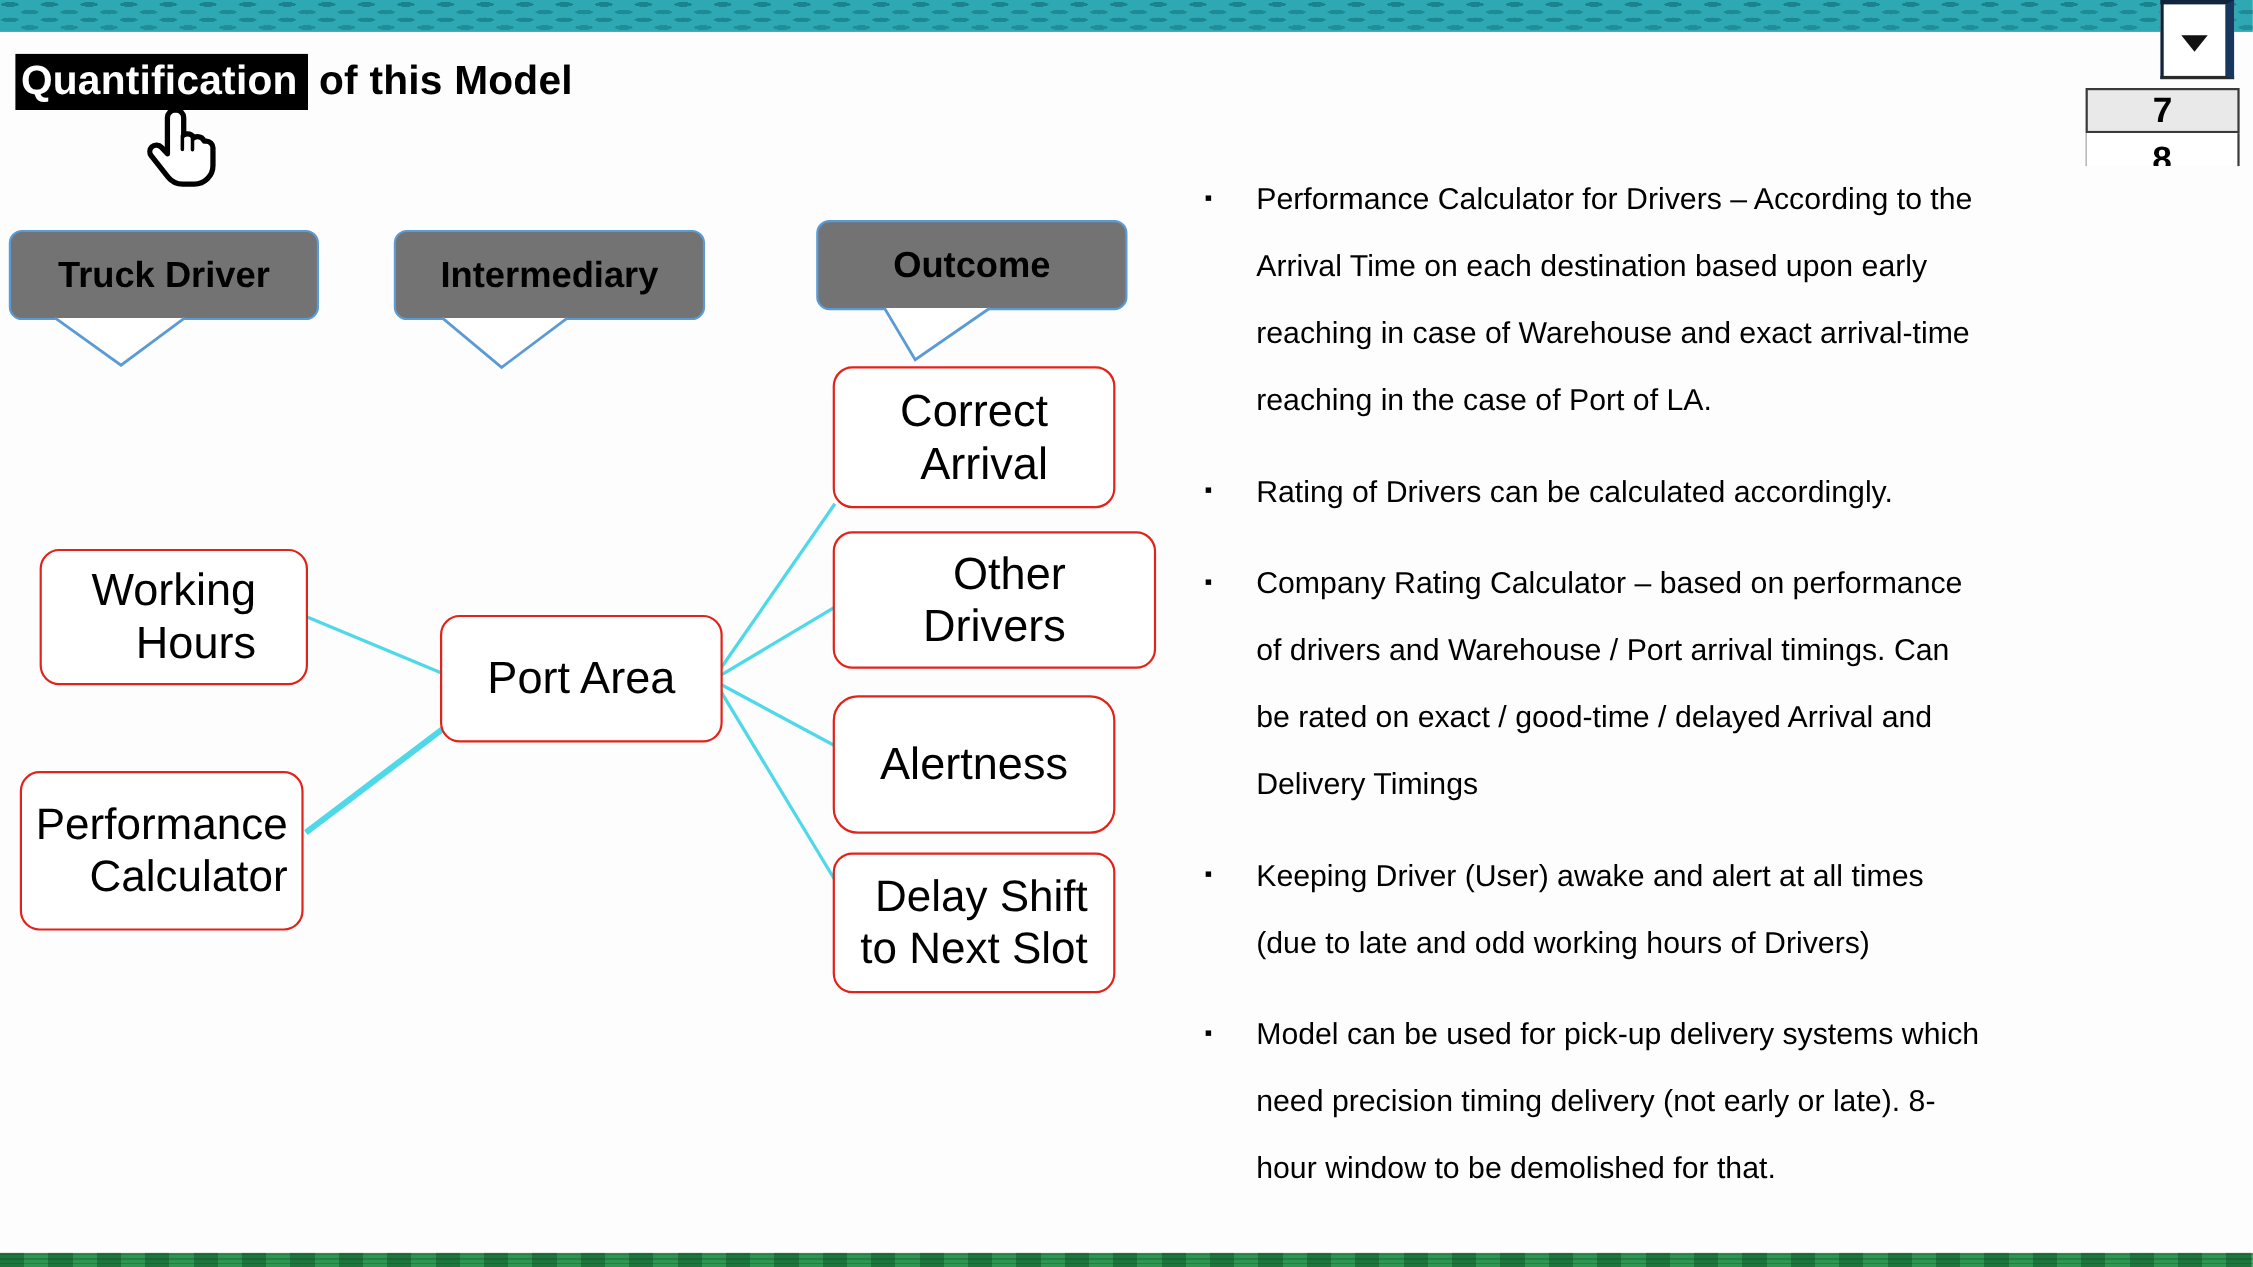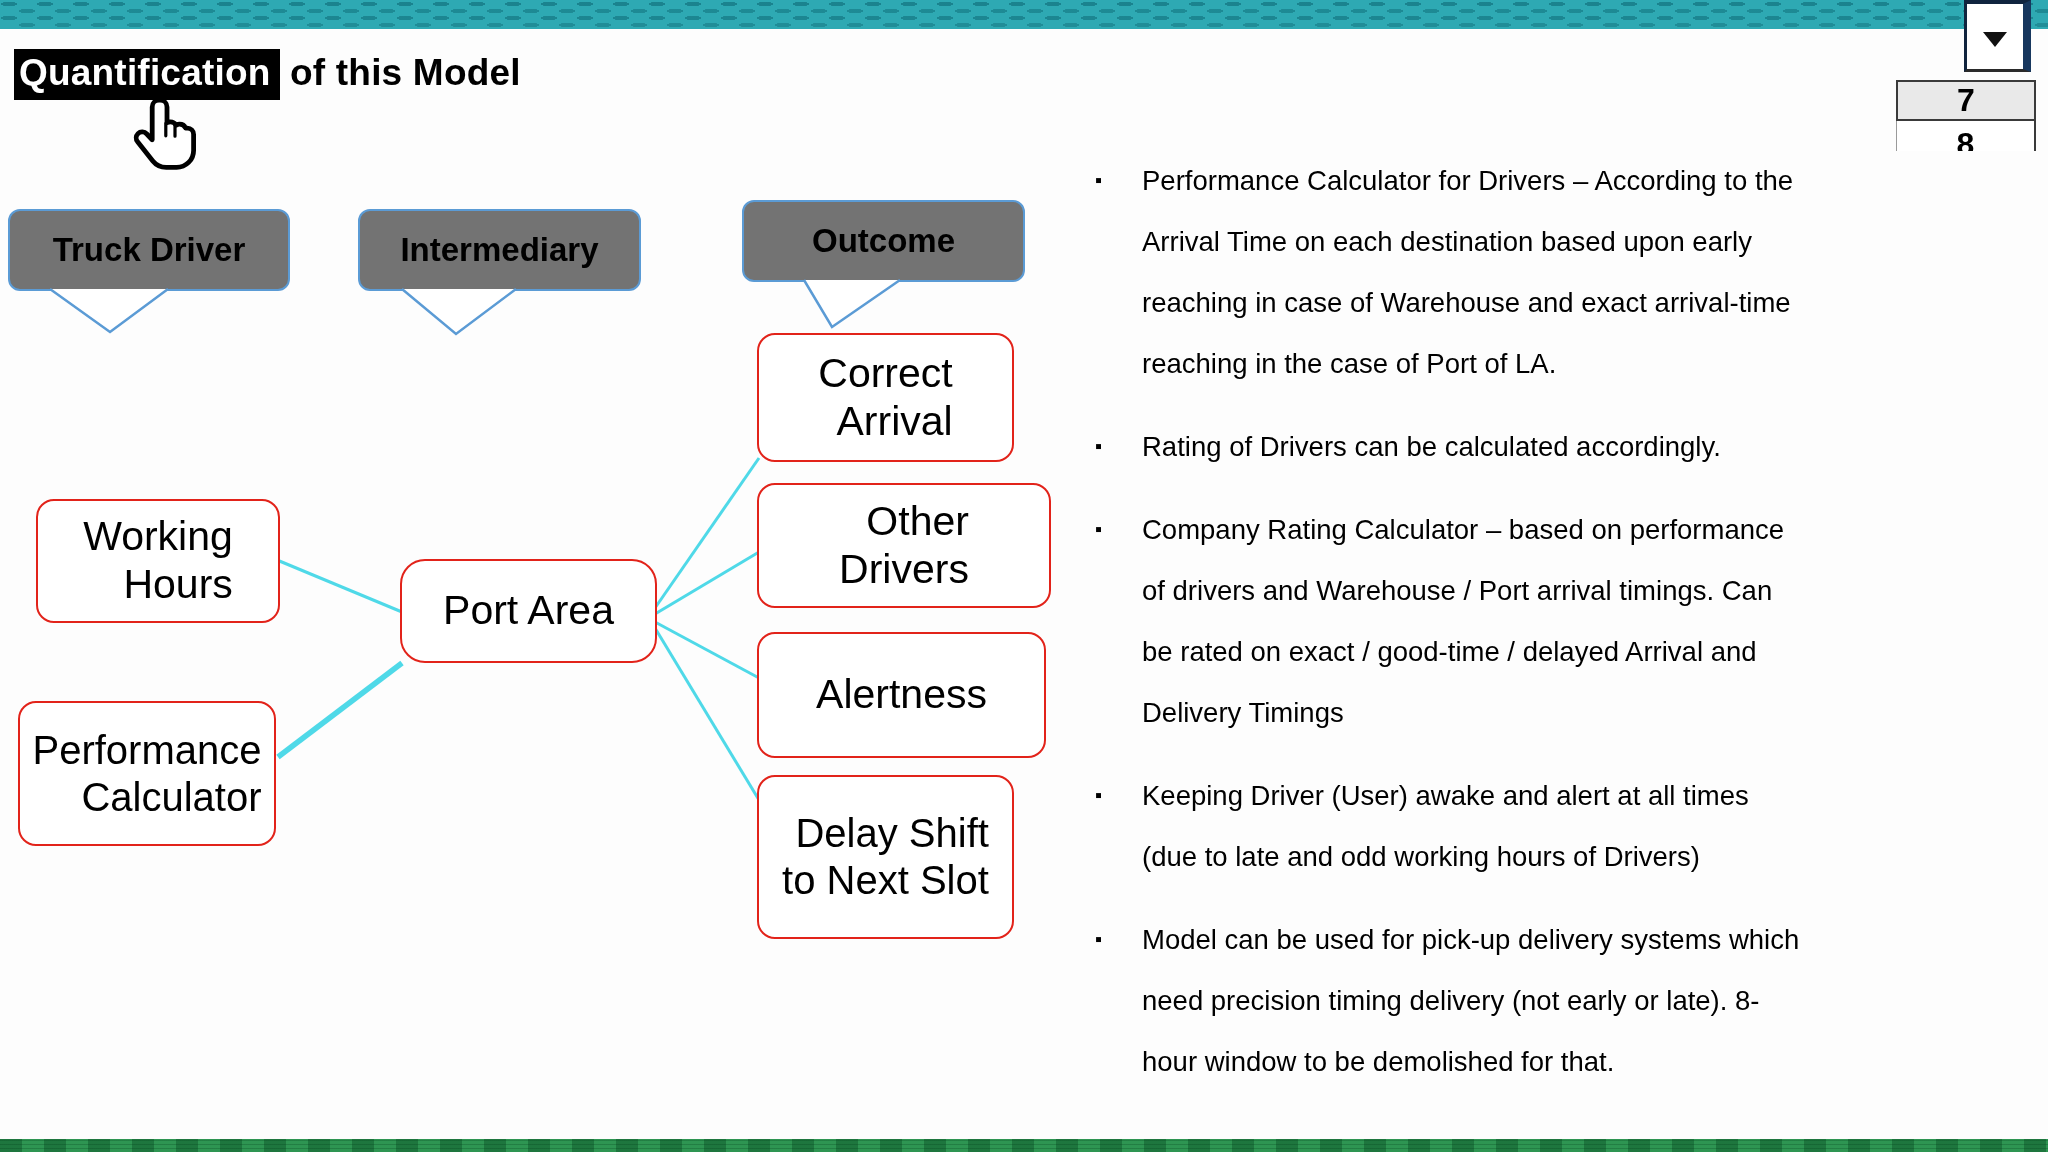--- a/index.html
+++ b/index.html
@@ -168,35 +168,35 @@
 </svg>
 
 <div class="node" style="left:36px; top:499px; width:244px; height:124px;">
   <span>Working
 Hours</span>
 </div>
 <div class="node" style="left:18px; top:701px; width:258px; height:145px; font-size:40px;">
   <span>Performance
 Calculator</span>
 </div>
-<div class="node" style="left:400px; top:559px; width:257px; height:104px;border-radius:25px;">
+<div class="node" style="left:400px; top:559px; width:257px; height:116px;">
   <span>Port Area</span>
 </div>
 <div class="node" style="left:757px; top:333px; width:257px; height:129px;">
   <span>Correct
 Arrival</span>
 </div>
 <div class="node" style="left:757px; top:483px; width:294px; height:125px;">
   <span>Other
 Drivers</span>
 </div>
-<div class="node" style="left:757px; top:632px; width:289px; height:126px;">
+<div class="node" style="left:757px; top:632px; width:257px; height:126px;border-radius:23px;">
   <span>Alertness</span>
 </div>
-<div class="node" style="left:757px; top:775px; width:257px; height:164px; font-size:40px;">
+<div class="node" style="left:757px; top:775px; width:257px; height:128px; font-size:40px;">
   <span>Delay Shift
 to Next Slot</span>
 </div>
 
 <div class="bullets">
   <div class="bullet-item">
     <span class="bullet-marker">▪</span>
     <span class="bullet-text">Performance Calculator for Drivers – According to the
 Arrival Time on each destination based upon early
 reaching in case of Warehouse and exact arrival-time

